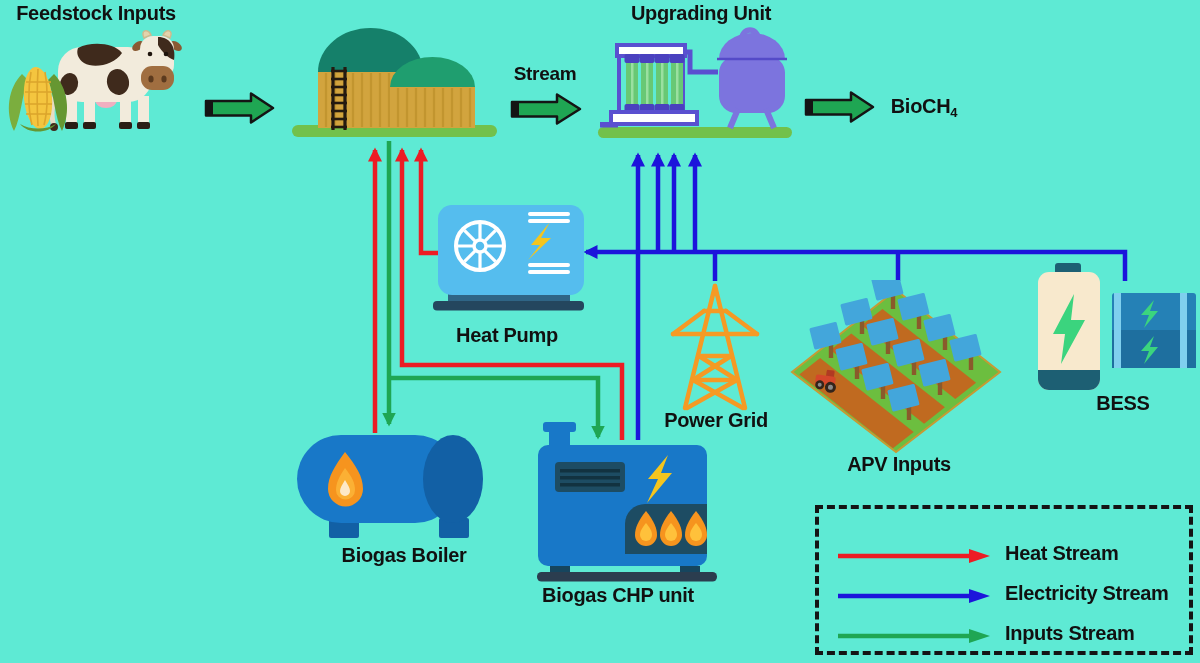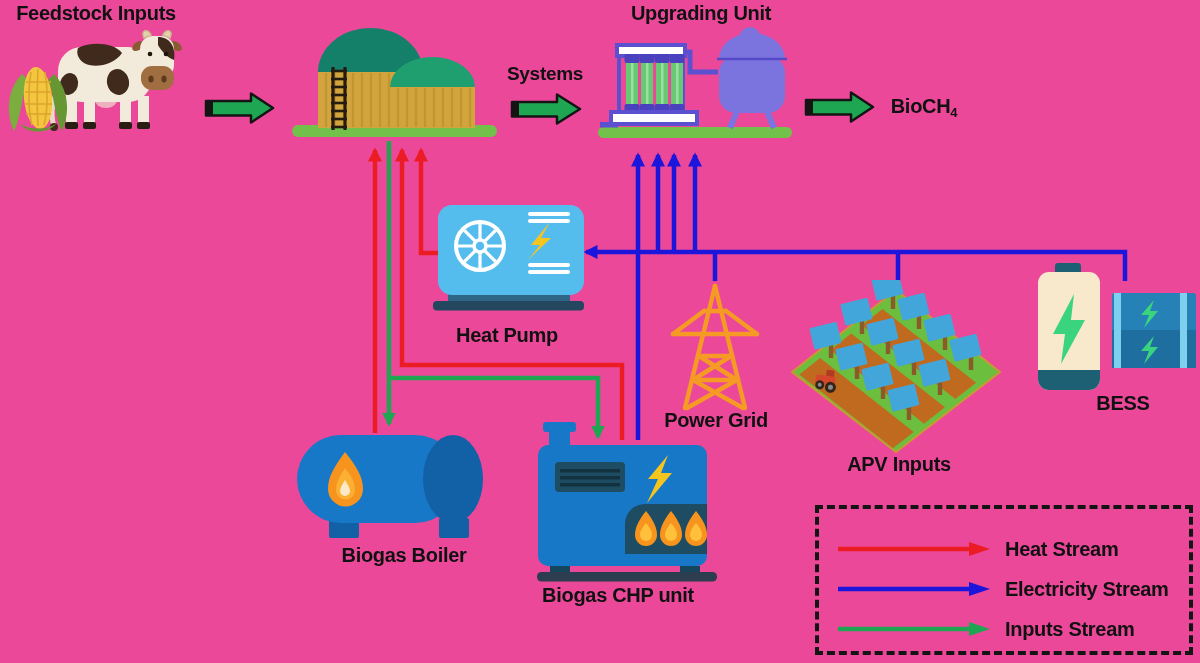--- a/index.html
+++ b/index.html
@@ -1,31 +1,31 @@
 <!DOCTYPE html>
 <html style="--heat: #ec1c24; --elec: #1c15db; --gas: #1fa653;"><head>
 <meta charset="utf-8">
 <style>
   html,body{margin:0;padding:0;background:#fff;}
-  #canvas{position:relative;width:1200px;height:663px;background:#ec4899;overflow:hidden;
+  #canvas{position:relative;width:1200px;height:663px;background:#5eead4;overflow:hidden;
           font-family:"Liberation Sans",sans-serif;}
   .layer{position:absolute;left:0;top:0;}
   svg.icon{position:absolute;}
   .lbl{position:absolute;font-weight:bold;color:#111;white-space:nowrap;
        font-size:20px;letter-spacing:-0.3px;}
   .ctr{transform:translateX(-50%);}
   .lbl .sub{font-size:13px;vertical-align:-4px;}
   .stream{fill:none;stroke-width:4.5;}
   .heat{stroke:var(--heat,#ec1c24);}
   .elec{stroke:var(--elec,#1c15db);}
   .gas{stroke:var(--gas,#1fa653);}
   .blockarrow{fill:var(--gas,#1fa653);stroke:#141414;stroke-width:2.5;stroke-linejoin:round;}
   .legend{position:absolute;left:815px;top:505px;width:378px;height:150px;
           border:4px dashed #141414;box-sizing:border-box;padding:24px 0 0 16px;}
-  .legend-row{display:flex;align-items:center;height:32px;margin-bottom:8px;}
+  .legend-row{display:flex;align-items:flex-end;height:32px;margin-bottom:8px;}
   .legend-row svg{flex:0 0 auto;margin-right:12px;}
   .legend-label{font-weight:bold;color:#111;font-size:20px;letter-spacing:-0.3px;white-space:nowrap;}
   .lg-heat line{stroke:var(--heat,#ec1c24);} .lg-heat polygon{fill:var(--heat,#ec1c24);}
   .lg-elec line{stroke:var(--elec,#1c15db);} .lg-elec polygon{fill:var(--elec,#1c15db);}
   .lg-gas  line{stroke:var(--gas,#1fa653);}  .lg-gas  polygon{fill:var(--gas,#1fa653);}
 </style>
 </head>
 <body>
 
 <div id="canvas">
@@ -378,21 +378,21 @@
       <path d="M141,96 C133,106 130,113 130,120 A11,11 0 0 0 152,120 C152,113 149,106 141,96 Z" fill="#F6941E"></path>
       <path d="M141,108 C137,113 135,116 135,120 A6,6 0 0 0 147,120 C147,116 145,113 141,108 Z" fill="#FFC13B"></path>
       <path d="M166,96 C158,106 155,113 155,120 A11,11 0 0 0 177,120 C177,113 174,106 166,96 Z" fill="#F6941E"></path>
       <path d="M166,108 C162,113 160,116 160,120 A6,6 0 0 0 172,120 C172,116 170,113 166,108 Z" fill="#FFC13B"></path>
     </g>
     <rect x="7" y="157" width="180" height="9.5" rx="4.5" fill="#2B3D4F"></rect>
   </svg>
 
   <div class="lbl ctr" style="left:96px;top:2px">Feedstock Inputs</div>
   <div class="lbl ctr" style="left:701px;top:2px">Upgrading Unit</div>
-  <div class="lbl ctr" style="left:545px;top:63px;font-size:19px">Systems</div>
+  <div class="lbl ctr" style="left:545px;top:63px;font-size:19px">Stream</div>
   <div class="lbl ctr" style="left:924px;top:95px"><span>BioCH</span><span class="sub">4</span></div>
   <div class="lbl ctr" style="left:507px;top:324px">Heat Pump</div>
   <div class="lbl ctr" style="left:716px;top:409px">Power Grid</div>
   <div class="lbl ctr" style="left:899px;top:453px">APV Inputs</div>
   <div class="lbl ctr" style="left:1123px;top:392px">BESS</div>
   <div class="lbl ctr" style="left:404px;top:544px">Biogas Boiler</div>
   <div class="lbl ctr" style="left:618px;top:584px">Biogas CHP unit</div>
 
   <div class="legend">
     <div class="legend-row">

